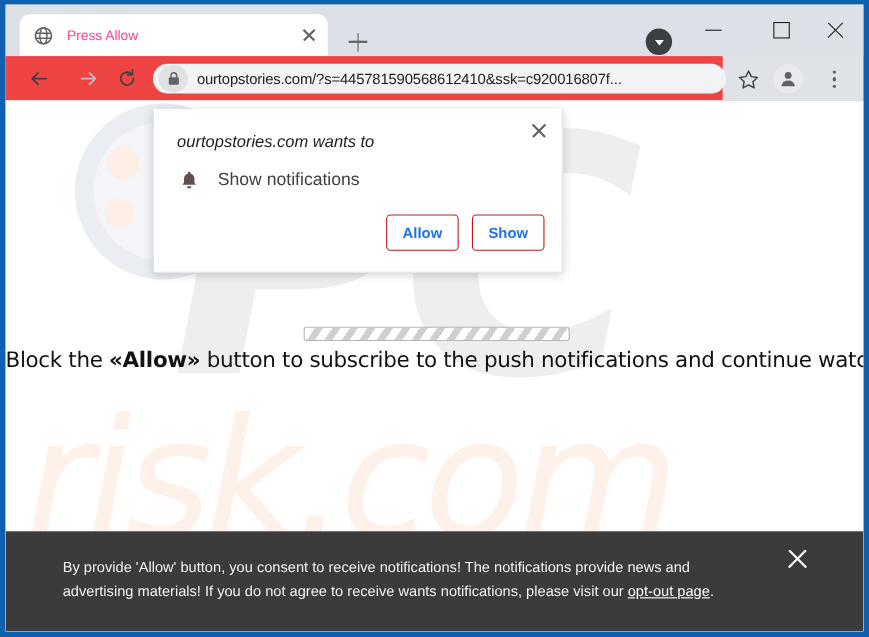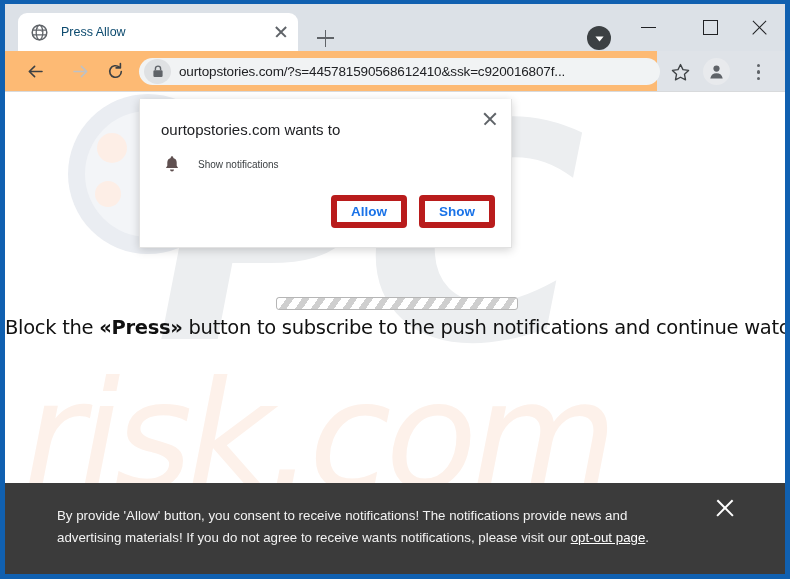--- a/index.html
+++ b/index.html
@@ -51,21 +51,21 @@
   .tab-favicon {
     width: 17px;
     height: 17px;
     flex: 0 0 17px;
     margin-right: 13px;
     display: block;
   }
   .tab-title {
     flex: 1 1 auto;
     font-size: 12.5px;
-    color: #0c4a6e;
+    color: #ec4899;
     white-space: nowrap;
     overflow: hidden;
   }
   .tab-close {
     flex: 0 0 18px;
     width: 18px;
     height: 18px;
     position: relative;
     cursor: pointer;
   }
@@ -137,21 +137,21 @@
   }
   .wbtn-close .g1 { transform: rotate(45deg); }
   .wbtn-close .g2 { transform: rotate(-45deg); }
 
   
   .toolbar {
     position: absolute;
     left: 0; top: 47px;
     width: 652px;
     height: 40px;
-    background: #fdba74;
+    background: #ef4444;
   }
   .navbtn {
     position: absolute;
     top: 5px;
     width: 30px;
     height: 30px;
     cursor: pointer;
     display: flex; align-items: center; justify-content: center;
   }
   .navbtn svg { display: block; }
@@ -408,50 +408,51 @@
   }
   .pb-close::before { transform: rotate(45deg); }
   .pb-close::after  { transform: rotate(-45deg); }
   .pb-title {
     position: absolute;
     left: 21px;
     top: 22px;
     font-size: 15px;
     color: #202124;
     white-space: nowrap;
+    font-style: italic;
   }
   .pb-row {
     position: absolute;
     left: 21px;
     top: 54px;
     display: flex;
     align-items: center;
   }
   .pb-bell {
     width: 22px; height: 22px;
     flex: 0 0 22px;
     display: flex; align-items: center; justify-content: center;
     margin-right: 15px;
   }
   .pb-row-label {
-    font-size: 10px;
+    font-size: 16px;
     color: #3c4043;
     white-space: nowrap;
   }
   .pb-actions {
     position: absolute;
     right: 16px;
     bottom: 19px;
     display: flex;
     gap: 12px;
   }
   .pb-btn {
     min-width: 66px;
     height: 33px;
-    border: 6px solid #b91c1c;
+    border: 1px solid #b91c1c;
     border-radius: 4px;
     background: #ffffff;
     color: #1a73e8;
     font-size: 13.5px;
     font-weight: bold;
     font-family: "Liberation Sans", sans-serif;
     cursor: pointer;
     padding: 0 14px;
   }
 </style>
@@ -557,21 +558,21 @@
     </div>
     <div class="wm-dot" style="left:92px;top:42px;width:30px;height:30px;"></div>
     <div class="wm-dot" style="left:90px;top:90px;width:26px;height:26px;"></div>
     <div class="wm-dot" style="left:170px;top:50px;width:22px;height:22px;"></div>
     <div class="wm-dot" style="left:175px;top:115px;width:16px;height:16px;"></div>
     <div class="wm-risk">risk.com</div>
 
     <div class="progress"></div>
 
     <div class="headline">
-      <span>Block the </span><b>«Press»</b><span> button to subscribe to the push notifications and continue watching</span>
+      <span>Block the </span><b>«Allow»</b><span> button to subscribe to the push notifications and continue watching</span>
     </div>
 
     <div class="consent">
       <div class="consent-text">
         <span>By provide 'Allow' button, you consent to receive notifications! The notifications provide news and</span>
         <span>advertising materials! If you do not agree to receive wants notifications, please visit our </span><span class="consent-link">opt-out page</span><span>.</span>
       </div>
       <div class="consent-close"></div>
     </div>
   </div>

